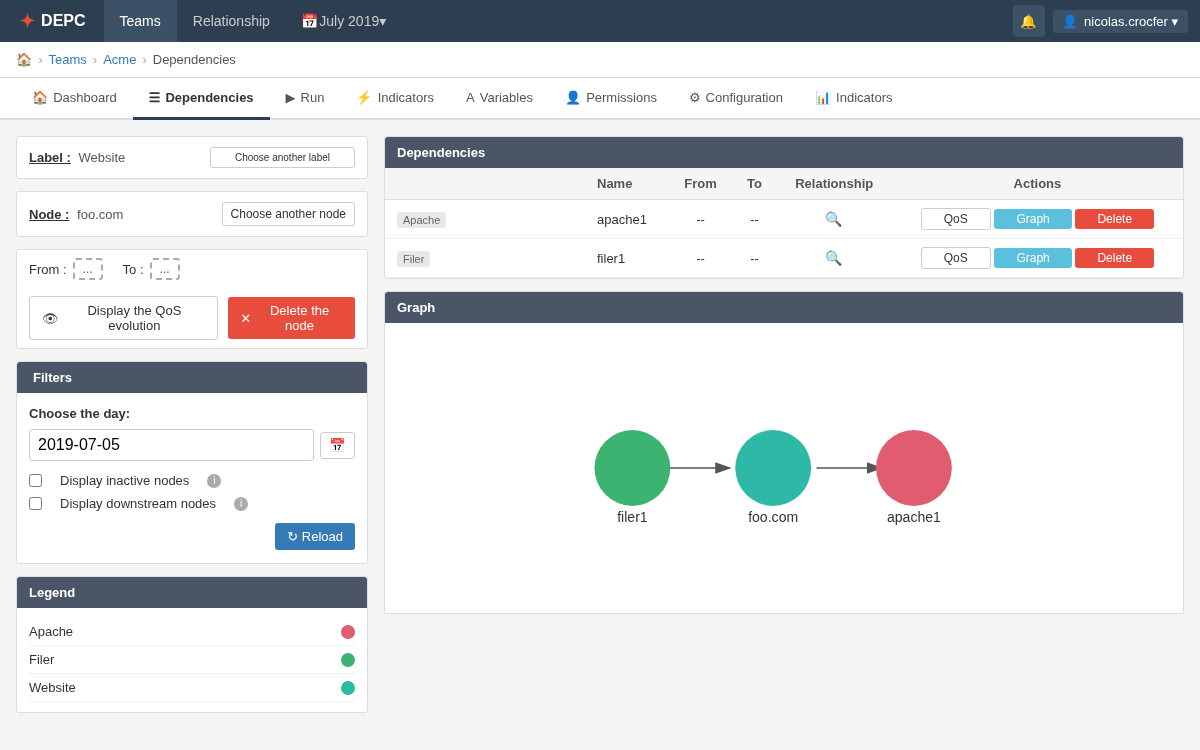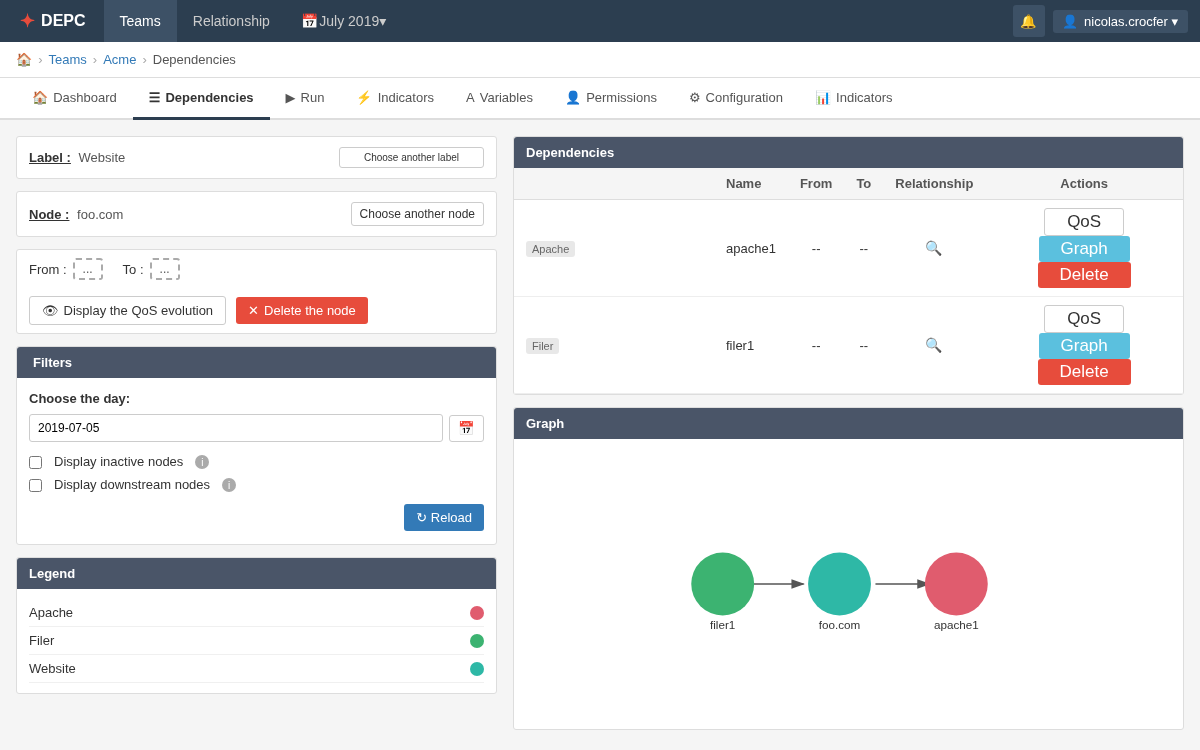--- a/index.html
+++ b/index.html
@@ -58,21 +58,21 @@
       padding: 12px 16px; cursor: pointer; color: #555;
       display: flex; align-items: center; gap: 5px; font-size: 13px;
       border-bottom: 3px solid transparent; margin-bottom: -2px;
     }
     .tab-item.active { border-bottom: 3px solid #2c3e50; color: #333; font-weight: bold; }
 
     
     .main-content {
       display: flex; gap: 16px; padding: 16px;
     }
-    .left-panel { width: 481px; flex-shrink: 0; display: flex; flex-direction: column; gap: 12px; }
+    .left-panel { width: 352px; flex-shrink: 0; display: flex; flex-direction: column; gap: 12px; }
     .right-panel { flex: 1; display: flex; flex-direction: column; gap: 12px; }
 
     
     .card {
       background: #fff; border: 1px solid #ddd; border-radius: 3px;
     }
 
     
     .label-row {
       background: #fff; border: 1px solid #ddd; border-radius: 3px;
@@ -114,27 +114,27 @@
     .filters-header {
       background: #4a5568; color: #fff;
       padding: 8px 16px; font-size: 13px; font-weight: bold;
       border-radius: 3px 3px 0 0;
     }
     .filters-body { padding: 13px 12px; }
     .filter-label { font-weight: bold; margin-bottom: 8px; font-size: 13px; }
     .date-input-row { display: flex; align-items: center; gap: 6px; margin-bottom: 12px; }
     .date-input {
       flex: 1; padding: 6px 8px; border: 1px solid #ccc;
-      border-radius: 3px; font-size: 12px;
+      border-radius: 3px; font-size: 16px;
     }
     .calendar-btn {
       padding: 5px 8px; background: #fff; border: 1px solid #ccc;
       border-radius: 3px; cursor: pointer;
     }
-    .checkbox-row { display: flex; align-items: flex-end; gap: 12px; margin-bottom: 8px; font-size: 13px; }
+    .checkbox-row { display: flex; align-items: center; gap: 18px; margin-bottom: 8px; font-size: 13px; }
     .reload-row { margin-top: 12px; display: flex; justify-content: flex-end; }
 
     
     .legend-panel { background: #fff; border: 1px solid #ddd; border-radius: 3px; }
     .legend-header {
       background: #4a5568; color: #fff;
       padding: 8px 12px; font-size: 13px; font-weight: bold;
       border-radius: 3px 3px 0 0;
     }
     .legend-body { padding: 10px 12px; }
@@ -161,21 +161,21 @@
       padding: 8px 12px; border-bottom: 1px solid #eee;
       font-size: 13px; vertical-align: middle;
     }
     .dep-table td.center { text-align: center; }
     .badge-type {
       background: #e8e8e8; padding: 2px 6px; border-radius: 3px;
       font-size: 11px; color: #666; margin-right: 4px;
     }
     .btn-sm {
       padding: 3px 22px; border-radius: 3px; border: none;
-      cursor: pointer; font-size: 17px;
+      cursor: pointer; font-size: 12px;
     }
     .btn-sm-default { background: #fff; border: 1px solid #ccc; color: #333; }
     .btn-sm-info { background: #5bc0de; color: #fff; border: none; }
     .btn-sm-danger { background: #e74c3c; color: #fff; border: none; }
     .magnify-btn {
       background: none; border: none; cursor: pointer; color: #555; font-size: 14px;
     }
 
     
     .graph-card { background: #fff; border: 1px solid #ddd; border-radius: 3px; }

